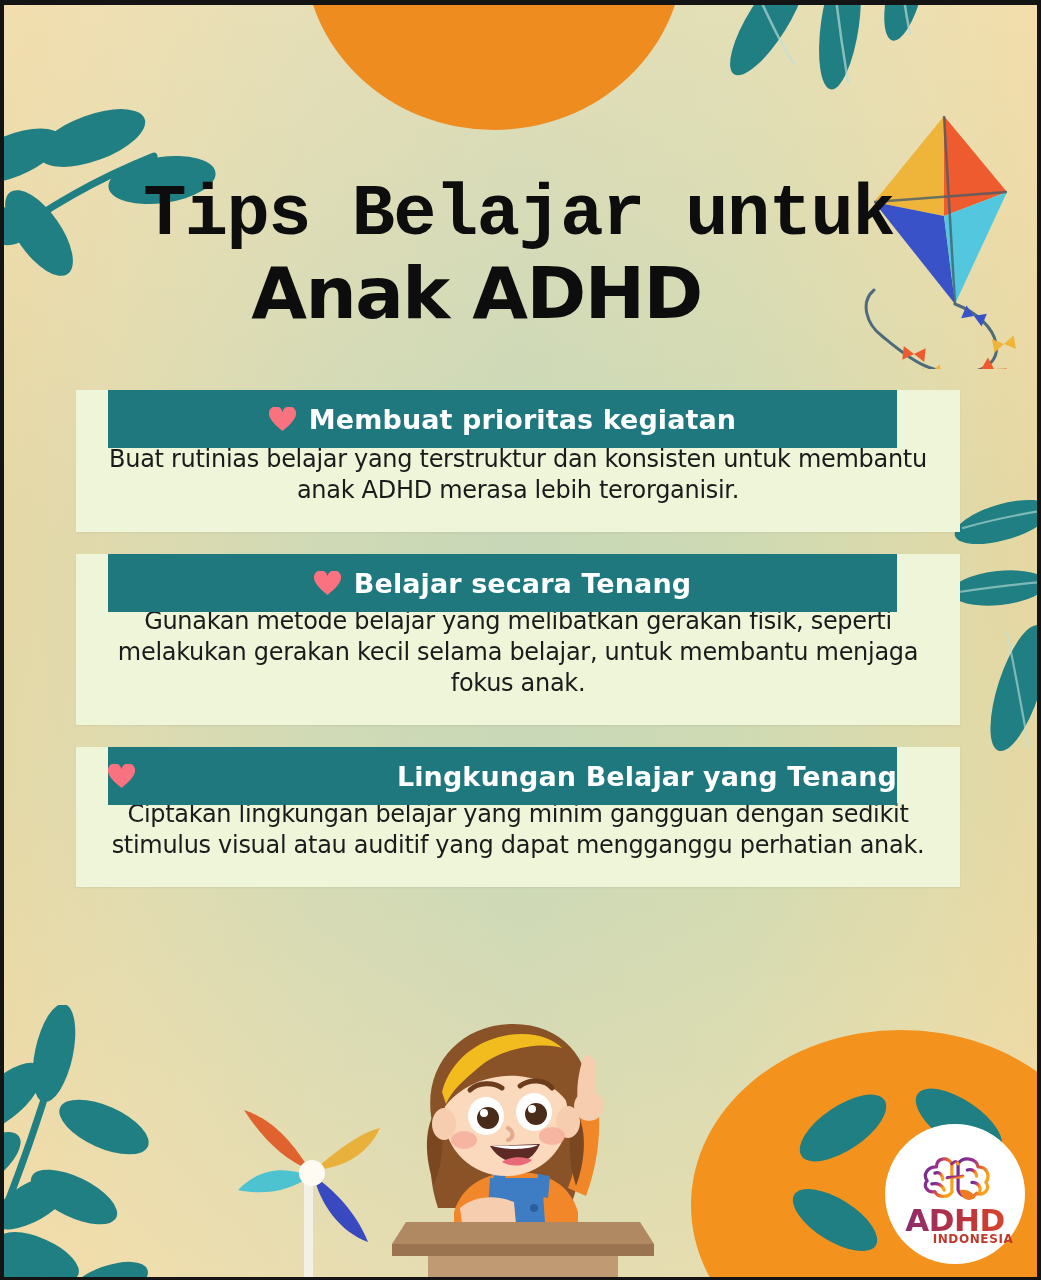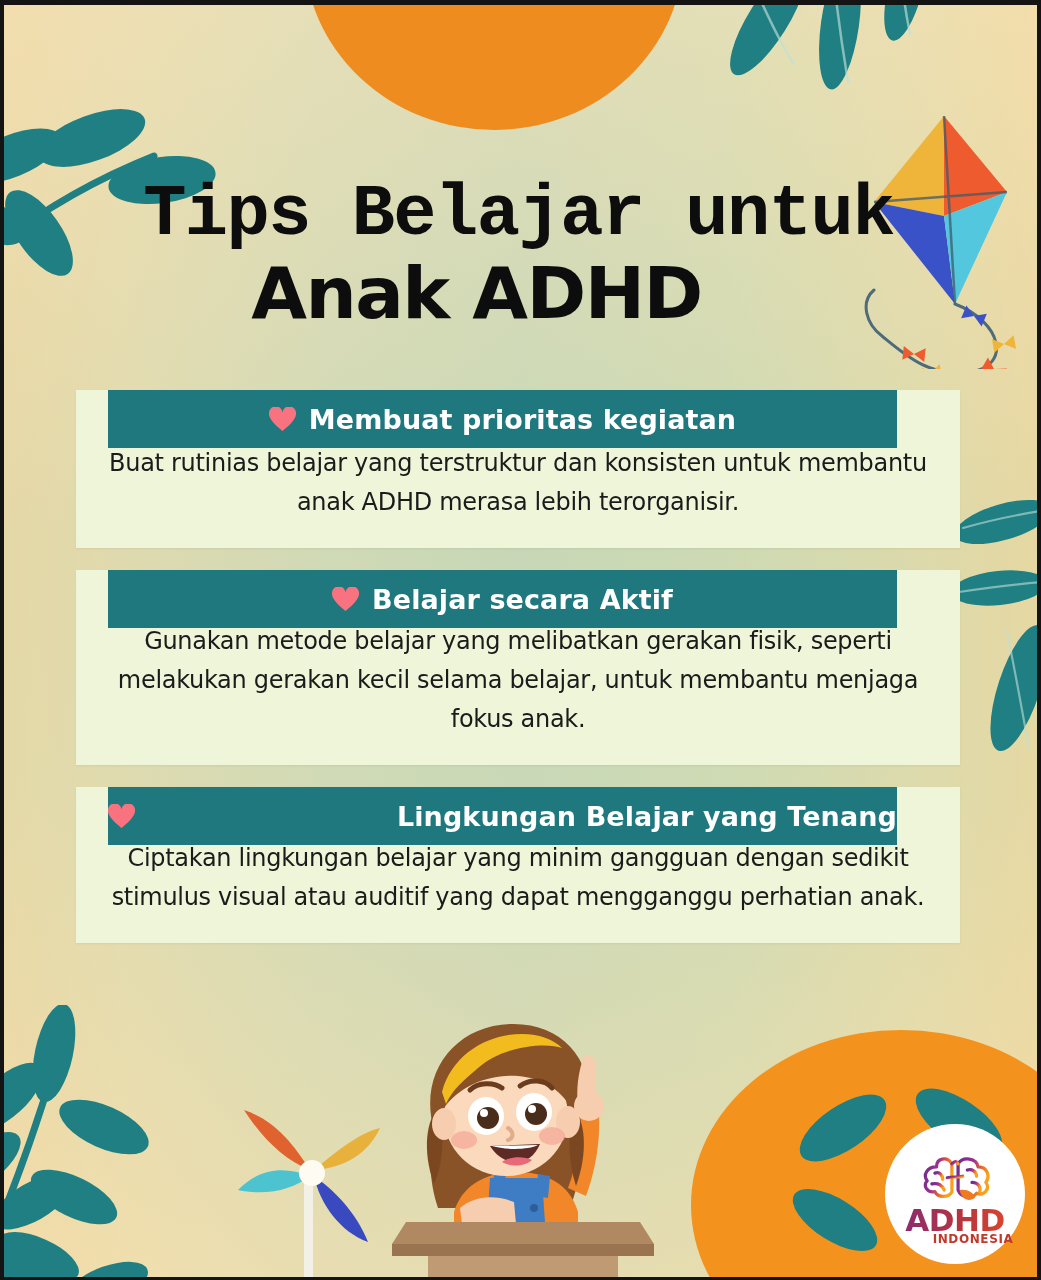--- a/index.html
+++ b/index.html
@@ -142,21 +142,21 @@
     font-weight: 700;
     font-size: 27px;
     letter-spacing: 0.1px;
     color: #ffffff;
     white-space: nowrap;
   }
 
   .card-text {
     font-family: "DejaVu Sans", sans-serif;
     font-size: 24px;
-    line-height: 39px;
+    line-height: 31px;
     color: #1b1b1b;
     text-align: center;
     letter-spacing: -0.3px;
   }
 
   
   .card1 .card-header { left: 108px; right: 144px; justify-content: center; }
   .card1 .card-body   { padding-top: 54px; }
 
   .card2 .card-header { left: 108px; right: 144px; }
@@ -360,21 +360,21 @@
       <div class="card-body">
         <p class="card-text">Buat rutinias belajar yang terstruktur dan konsisten untuk membantu anak ADHD merasa lebih terorganisir.</p>
       </div>
     </div>
 
     <div class="card card2">
       <div class="card-header">
         <svg class="heart" viewBox="0 0 32 29">
           <path d="M16 28 C 4 19, 0 12, 0 8 A 8 8 0 0 1 16 6 A 8 8 0 0 1 32 8 C 32 12, 28 19, 16 28 Z" fill="#f8737f"></path>
         </svg>
-        <span class="htext">Belajar secara Aktif</span>
+        <span class="htext">Belajar secara Tenang</span>
       </div>
       <div class="card-body">
         <p class="card-text">Gunakan metode belajar yang melibatkan gerakan fisik, seperti melakukan gerakan kecil selama belajar, untuk membantu menjaga fokus anak.</p>
       </div>
     </div>
 
     <div class="card card3">
       <div class="card-header">
         <svg class="heart" viewBox="0 0 32 29">
           <path d="M16 28 C 4 19, 0 12, 0 8 A 8 8 0 0 1 16 6 A 8 8 0 0 1 32 8 C 32 12, 28 19, 16 28 Z" fill="#f8737f"></path>

